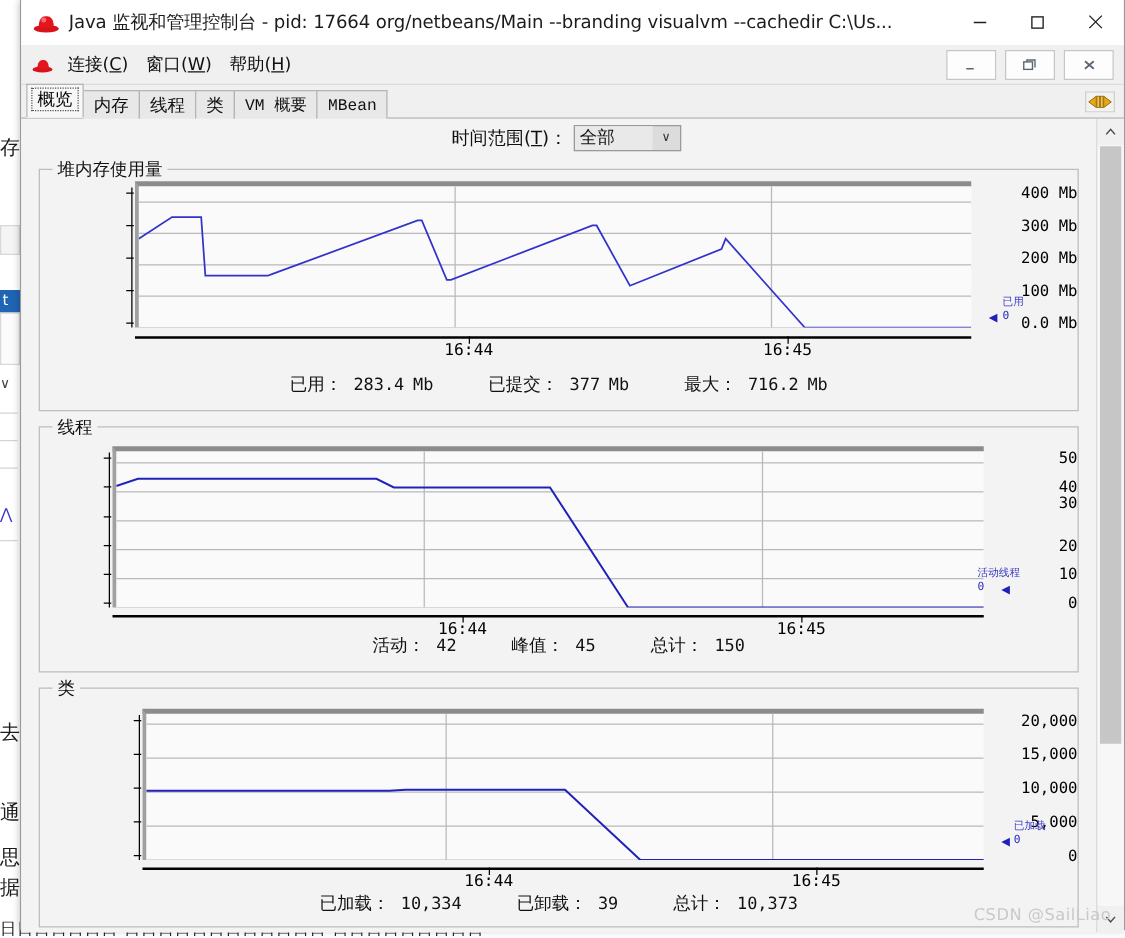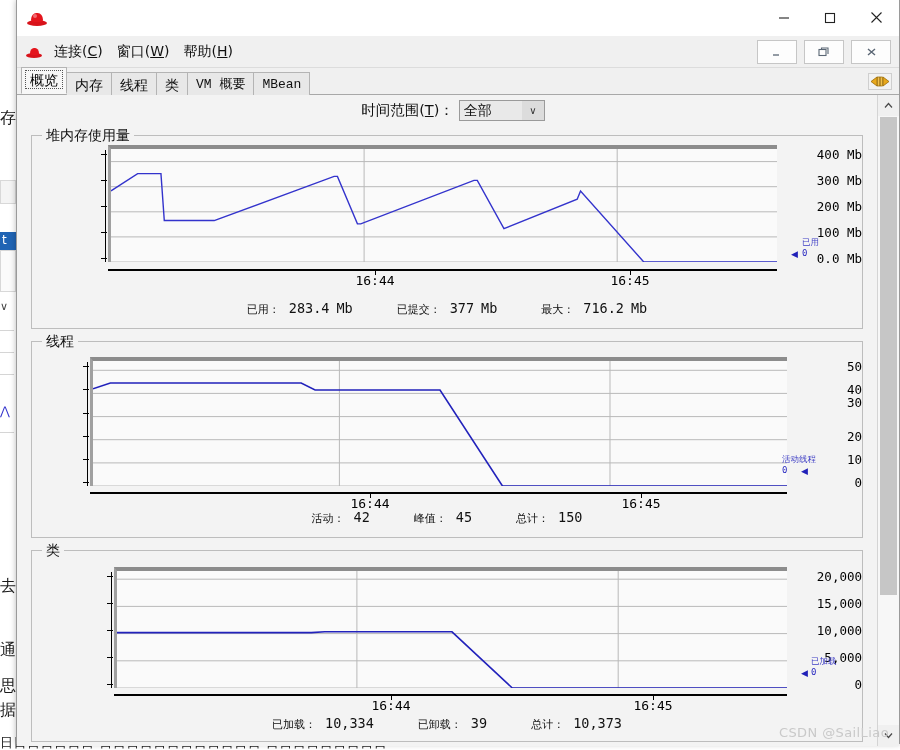--- a/index.html
+++ b/index.html
@@ -92,21 +92,21 @@
 
   
   .panel{position:absolute;left:14px;width:832px;background:#f3f3f3;
      border:1px solid #bdbdbd;box-sizing:border-box;}
   .panel-title{position:absolute;left:10px;top:-9px;background:#f3f3f3;
      padding:0 4px;font-size:14px;color:#111;font-family:"DejaVu Sans",sans-serif;}
   .chart-wrap{position:relative;}
   .stats-row{display:flex;justify-content:center;align-items:center;
      font-family:"DejaVu Sans Mono",monospace;font-size:13.5px;color:#111;}
   .stat{display:flex;align-items:baseline;margin:0 22px;}
-  .stat .k{font-family:"DejaVu Sans",sans-serif;font-size:11px;color:#111;}
+  .stat .k{font-family:"DejaVu Sans",sans-serif;font-size:14px;color:#111;}
   .stat .v{margin-left:9px;font-family:"DejaVu Sans Mono",monospace;font-size:13.5px;}
   .stat .u{margin-left:7px;font-family:"DejaVu Sans Mono",monospace;font-size:13.5px;}
 
   
   .plot{position:absolute;background:#fafafa;border-left:3px solid #a0a0a0;
         border-top:4px solid #8c8c8c;box-sizing:border-box;}
   .ytick{position:absolute;right:0;transform:translateY(-50%);
       font-family:"DejaVu Sans Mono",monospace;font-size:12.5px;color:#000;
       white-space:nowrap;text-align:right;}
   .ytickmark{position:absolute;width:6px;height:1px;background:#000;}
@@ -153,20 +153,21 @@
 </div>
 
 <div id="app-window">
 
   <div id="titlebar">
     <div id="title-icon">
       <div class="hat-brim"></div>
         <div class="hat-top"></div>
         <div class="hat-shine"></div>
     </div>
+    <div id="title-text">Java 监视和管理控制台 - pid: 17664 org/netbeans/Main --branding visualvm --cachedir C:\Us...</div>
     <div id="win-ctrls">
       <div class="win-btn">
         <svg width="12" height="12" viewBox="0 0 12 12">
             <path d="M1 6 H11" stroke="#222" stroke-width="1.1" fill="none"></path>
           </svg>
       </div>
       <div class="win-btn">
         <svg width="12" height="12" viewBox="0 0 12 12">
             <rect x="1.5" y="1.5" width="9" height="9" stroke="#222" stroke-width="1.1" fill="none"></rect>
           </svg>

